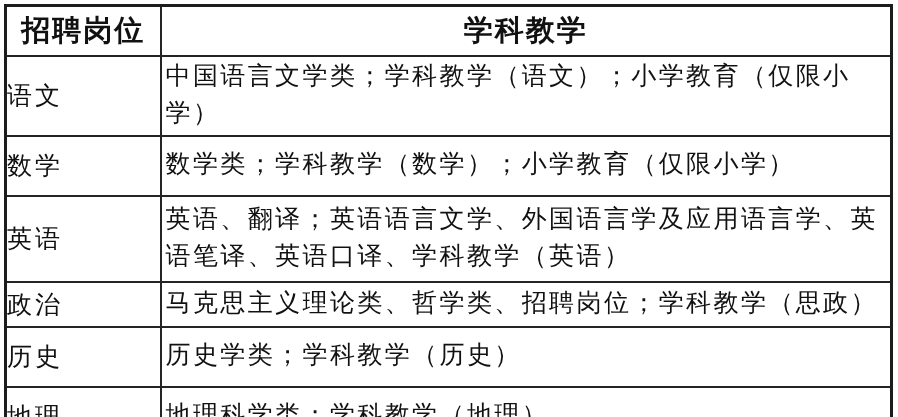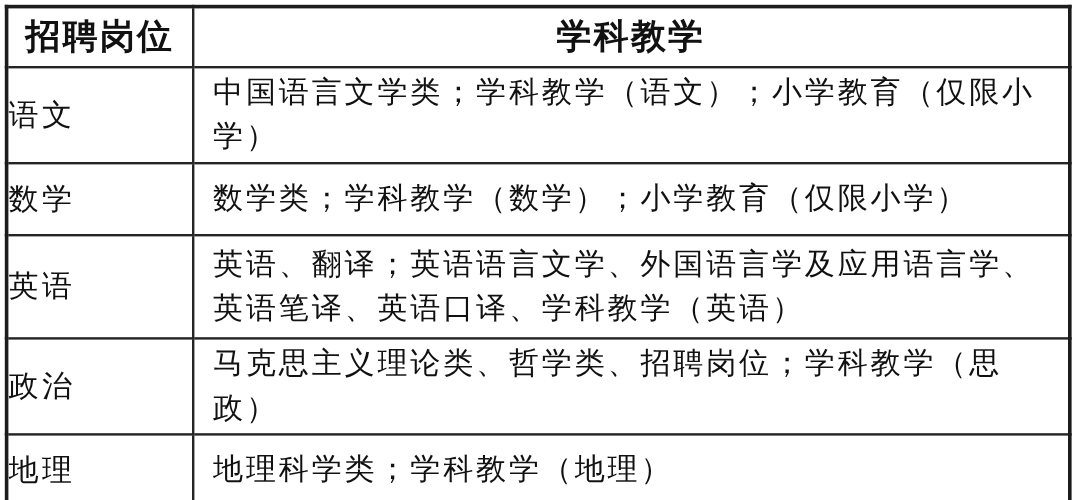--- a/index.html
+++ b/index.html
@@ -1,15 +1,15 @@
 <!DOCTYPE html>
 <html><head>
 <meta charset="utf-8">
 <style>
-  * { box-sizing: border-box; margin: 0; padding: 0; }
+  * { box-sizing: border-box; margin: 0; padding: 0; font-family: Liberation Mono, monospace; }
   html, body {
     width: 898px;
     background: #ffffff;
     font-family: "Liberation Serif", "DejaVu Serif", serif;
   }
   .page {
     position: relative;
     width: 898px;
     height: 417px;
     background: #ffffff;
@@ -43,21 +43,21 @@
   td.pos {
     font-size: 25px;
     text-align: left;
     letter-spacing: 3px;
   }
   td.req {
     font-size: 25px;
     text-align: left;
     letter-spacing: 2.4px;
     line-height: 37px;
-    padding: 2px 8px 2px 16px;
+    padding: 2px 8px 2px 4px;
     word-break: break-all;
   }
   tr.r-std   { height: 60px; }
   tr.r-tall  { height: 86px; }
   tr.r-short { height: 45px; margin-top: 18px; }
 </style>
 </head>
 <body>
 
 <div class="page">
@@ -83,19 +83,23 @@
       </tr>
       <tr class="r-tall">
         <td class="pos">英语</td>
         <td class="req">英语、翻译；英语语言文学、外国语言学及应用语言学、英语笔译、英语口译、学科教学（英语）</td>
       </tr>
       <tr class="r-short">
         <td class="pos">政治</td>
         <td class="req">马克思主义理论类、哲学类、招聘岗位；学科教学（思政）</td>
       </tr>
       <tr class="r-std">
+        <td class="pos">历史</td>
+        <td class="req">历史学类；学科教学（历史）</td>
+      </tr>
+      <tr class="r-std">
         <td class="pos">地理</td>
         <td class="req">地理科学类；学科教学（地理）</td>
       </tr>
 
     </tbody>
   </table>
 </div>
 
 </body></html>

